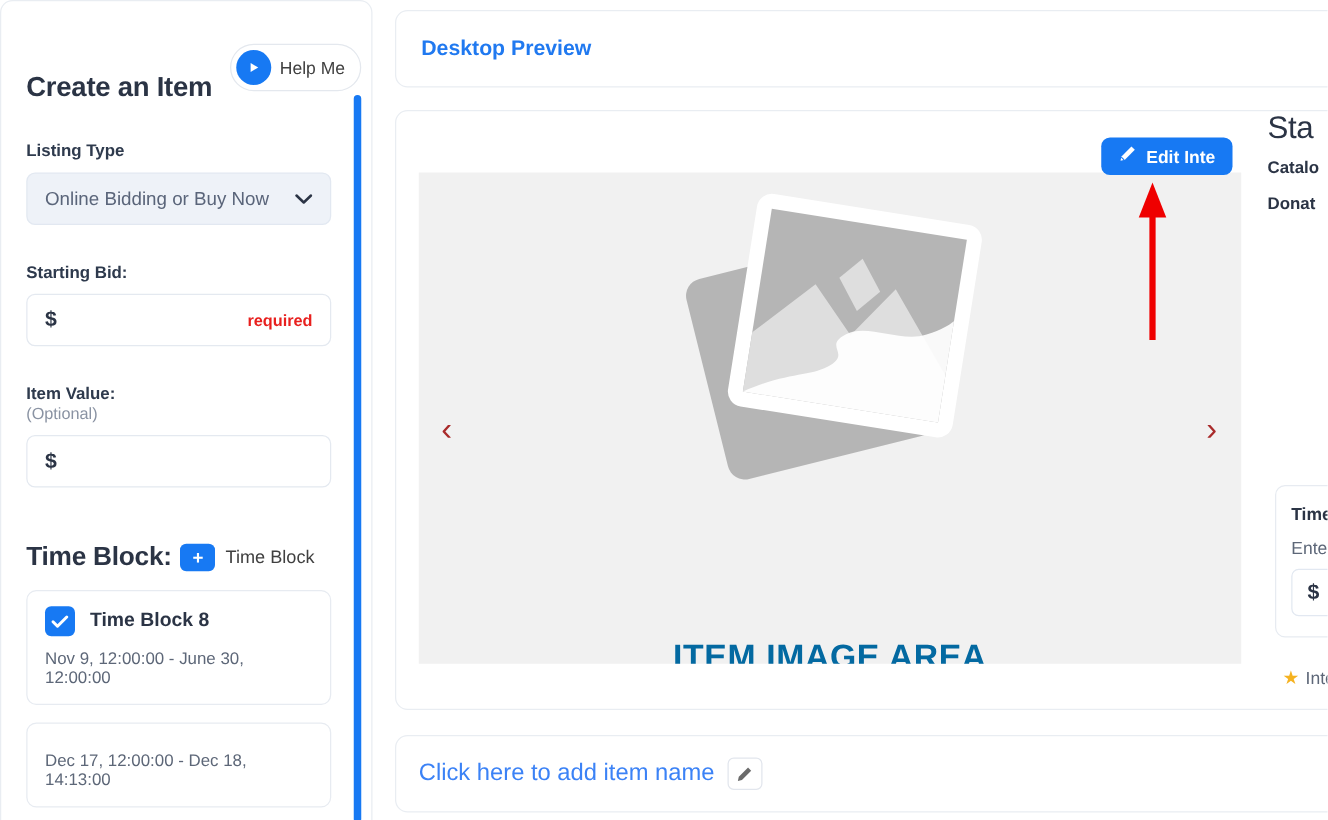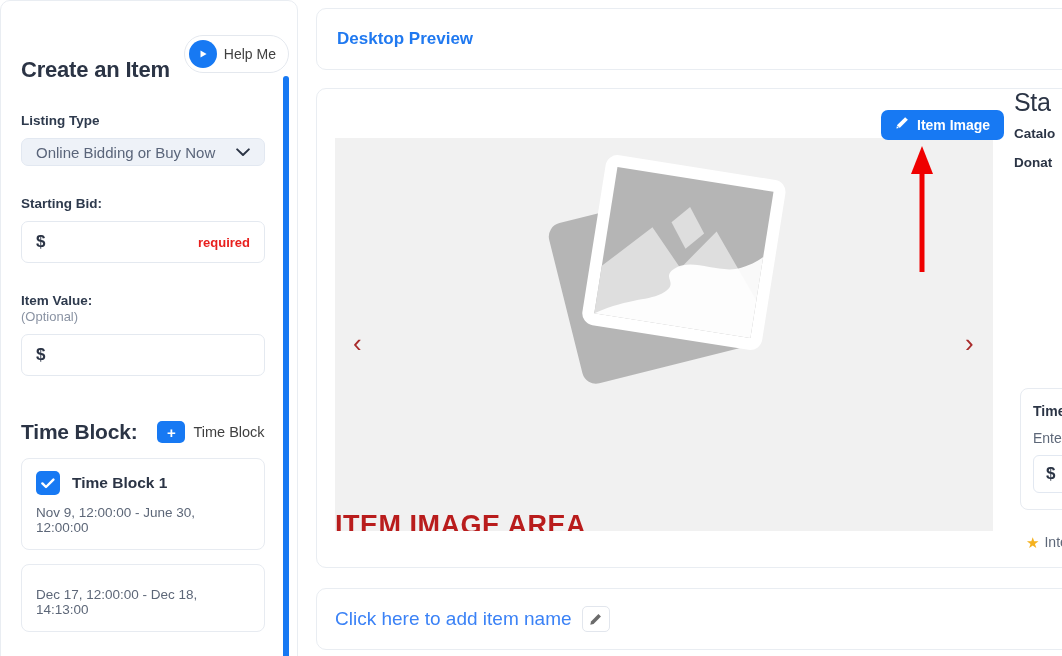--- a/index.html
+++ b/index.html
@@ -46,21 +46,21 @@
   .help-label { font-size: 14px; font-weight:400; color:#404040; white-space:nowrap; }
 
   .field-label {
     font-size: 13.5px; font-weight: 700; color:#2e3a4d;
     margin-top: 30px;
   }
   .field-sub { font-size: 13px; color:#8a93a3; margin-top:1px; font-weight:400; }
 
   .select-box {
     margin-top: 10px;
-    height: 28px;
+    height: 42px;
     background:#eef2f8;
     border:1px solid #e2e8f1;
     border-radius: 7px;
     display:flex; align-items:center; justify-content:space-between;
     padding: 0 14px;
     cursor:pointer;
   }
   .select-value { font-size: 15px; color:#5a657a; }
   .chev { color:#2b3445; font-size: 13px; line-height:1; }
 
@@ -71,21 +71,21 @@
     border:1px solid #e4e9f0;
     border-radius: 7px;
     display:flex; align-items:center; justify-content:space-between;
     padding: 0 14px;
     cursor:text;
   }
   .dollar { font-size: 17px; font-weight:700; color:#2b3445; }
   .required { font-size: 13px; color:#e8201e; font-weight:600; }
 
   .tb-head {
-    display:flex; align-items:center; gap:20px;
+    display:flex; align-items:center; gap:7px;
     margin-top: 44px;
   }
   .tb-title { font-size: 21px; font-weight:600; color:#2b3445; letter-spacing:-0.2px;}
   .add-tb {
     display:flex; align-items:center; gap:8px; cursor:pointer;
   }
   .plus-btn {
     width:28px; height:22px; border-radius:5px; background:#1779f3;
     display:flex;align-items:center;justify-content:center;
     color:#fff; font-size:15px; font-weight:700; line-height:1;
@@ -136,21 +136,22 @@
 
   .img-area {
     position:absolute; left: 18px; top: 49px;
     width: 658px; height: 393px;
     background:#f1f1f1;
     overflow:hidden;
   }
   .ph-graphic { position:absolute; left: 195px; top: -10px; width: 280px; height: 280px; }
   .img-cap {
     position:absolute; left:0; right:0; top: 368px;
-    font-size: 27px; font-weight:700; color:#b91c1c;
+    text-align:center;
+    font-size: 27px; font-weight:700; color:#0369a1;
     letter-spacing: 0.5px; line-height: 1.45;
     text-transform: uppercase;
   }
 
   .edit-image-btn {
     position:absolute; left: 564px; top: 21px;
     background:#1779f3; border-radius:7px;
     height: 30px; padding: 0 14px;
     display:flex; align-items:center; gap:8px;
     cursor:pointer; z-index: 5;
@@ -255,21 +256,21 @@
         </div>
       </div>
 
       <div class="tb-card">
         <div class="tb-row">
           <span class="cbox on">
             <svg width="14" height="11" viewBox="0 0 14 11">
                 <path d="M1.4 5.4 L5 9 L12.4 1.6" stroke="#ffffff" stroke-width="2.4" fill="none" stroke-linecap="round" stroke-linejoin="round"></path>
               </svg>
           </span>
-          <span class="tb-name">Time Block 1</span>
+          <span class="tb-name">Time Block 8</span>
         </div>
         <div class="tb-dates">Nov 9, 12:00:00 - June 30, 12:00:00</div>
       </div>
 
       <div class="tb-card">
         <div class="tb-dates">Dec 17, 12:00:00 - Dec 18, 14:13:00</div>
       </div>
 
     </div>
     <div class="blue-scroll"></div>
@@ -281,21 +282,21 @@
 
   <div class="preview-card">
 
     <div class="edit-image-btn">
       <span>
         <svg width="14" height="14" viewBox="0 0 16 16">
           <path d="M11.6 1.3 L14.7 4.4 L5.6 13.5 L1.6 14.4 L2.5 10.4 Z" fill="#ffffff"></path>
           <path d="M2.3 11.1 L4.9 13.7" stroke="#1779f3" stroke-width="1" fill="none"></path>
         </svg>
       </span>
-      <span class="edit-image-label">Item Image</span>
+      <span class="edit-image-label">Edit Inte</span>
     </div>
 
     <svg class="red-arrow" viewBox="0 0 30 130">
       <line x1="15" y1="128" x2="15" y2="22" stroke="#ef0000" stroke-width="5"></line>
       <polygon points="15,2 26,30 4,30" fill="#ef0000"></polygon>
     </svg>
 
     <div class="img-area">
       <svg class="ph-graphic" viewBox="0 0 280 280">
         <g transform="rotate(-14 140 150)">

